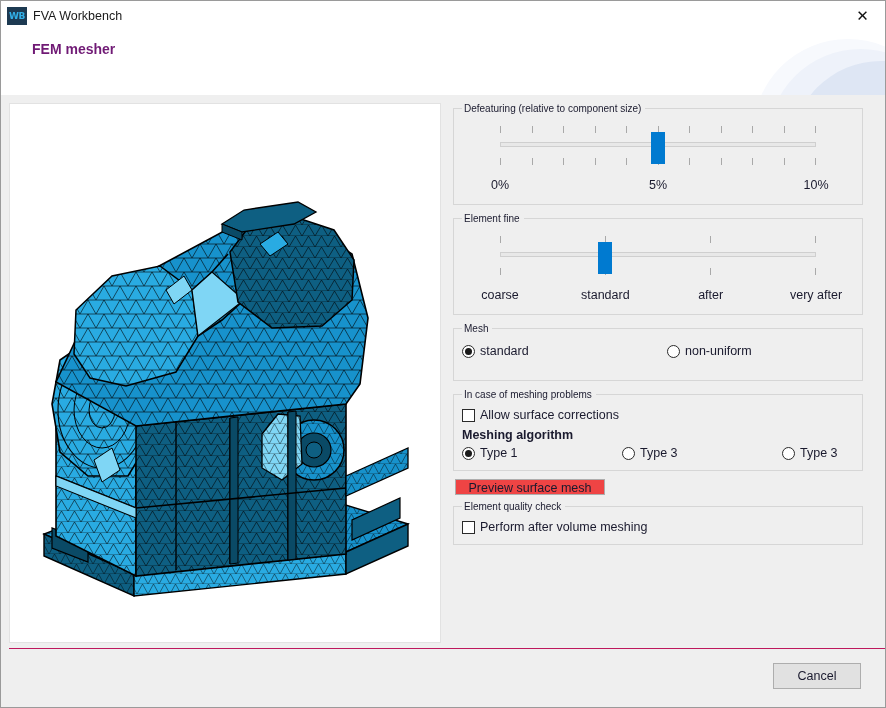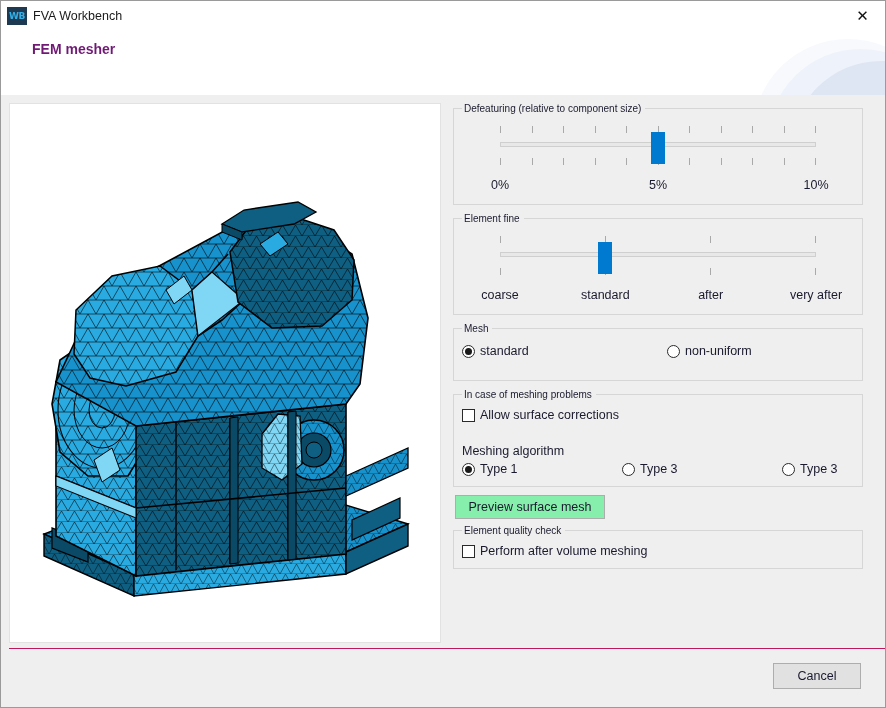--- a/index.html
+++ b/index.html
@@ -241,32 +241,32 @@
   .checkbox {
     width: 13px;
     height: 13px;
     border: 1px solid #2a2a2a;
     background: #fff;
     flex: 0 0 auto;
     margin-right: 5px;
     position: relative;
     box-sizing: border-box;
   }
-  .sub-label { margin-top: 20px; }
+  .sub-label { margin-top: 4px; font-weight: bold; }
 
   
   .btn-row {
     display: flex;
     justify-content: space-between;
     margin: 4px 2px 6px 2px;
   }
   .btn {
     width: 150px;
-    height: 24px;
-    background: #86efac;
+    height: 16px;
+    background: #ef4444;
     border: 1px solid #adadad;
     font-family: "Liberation Sans", sans-serif;
     font-size: 12.5px;
     color: #1a1a2e;
     cursor: pointer;
     box-sizing: border-box;
   }
 
   
   .footer {

